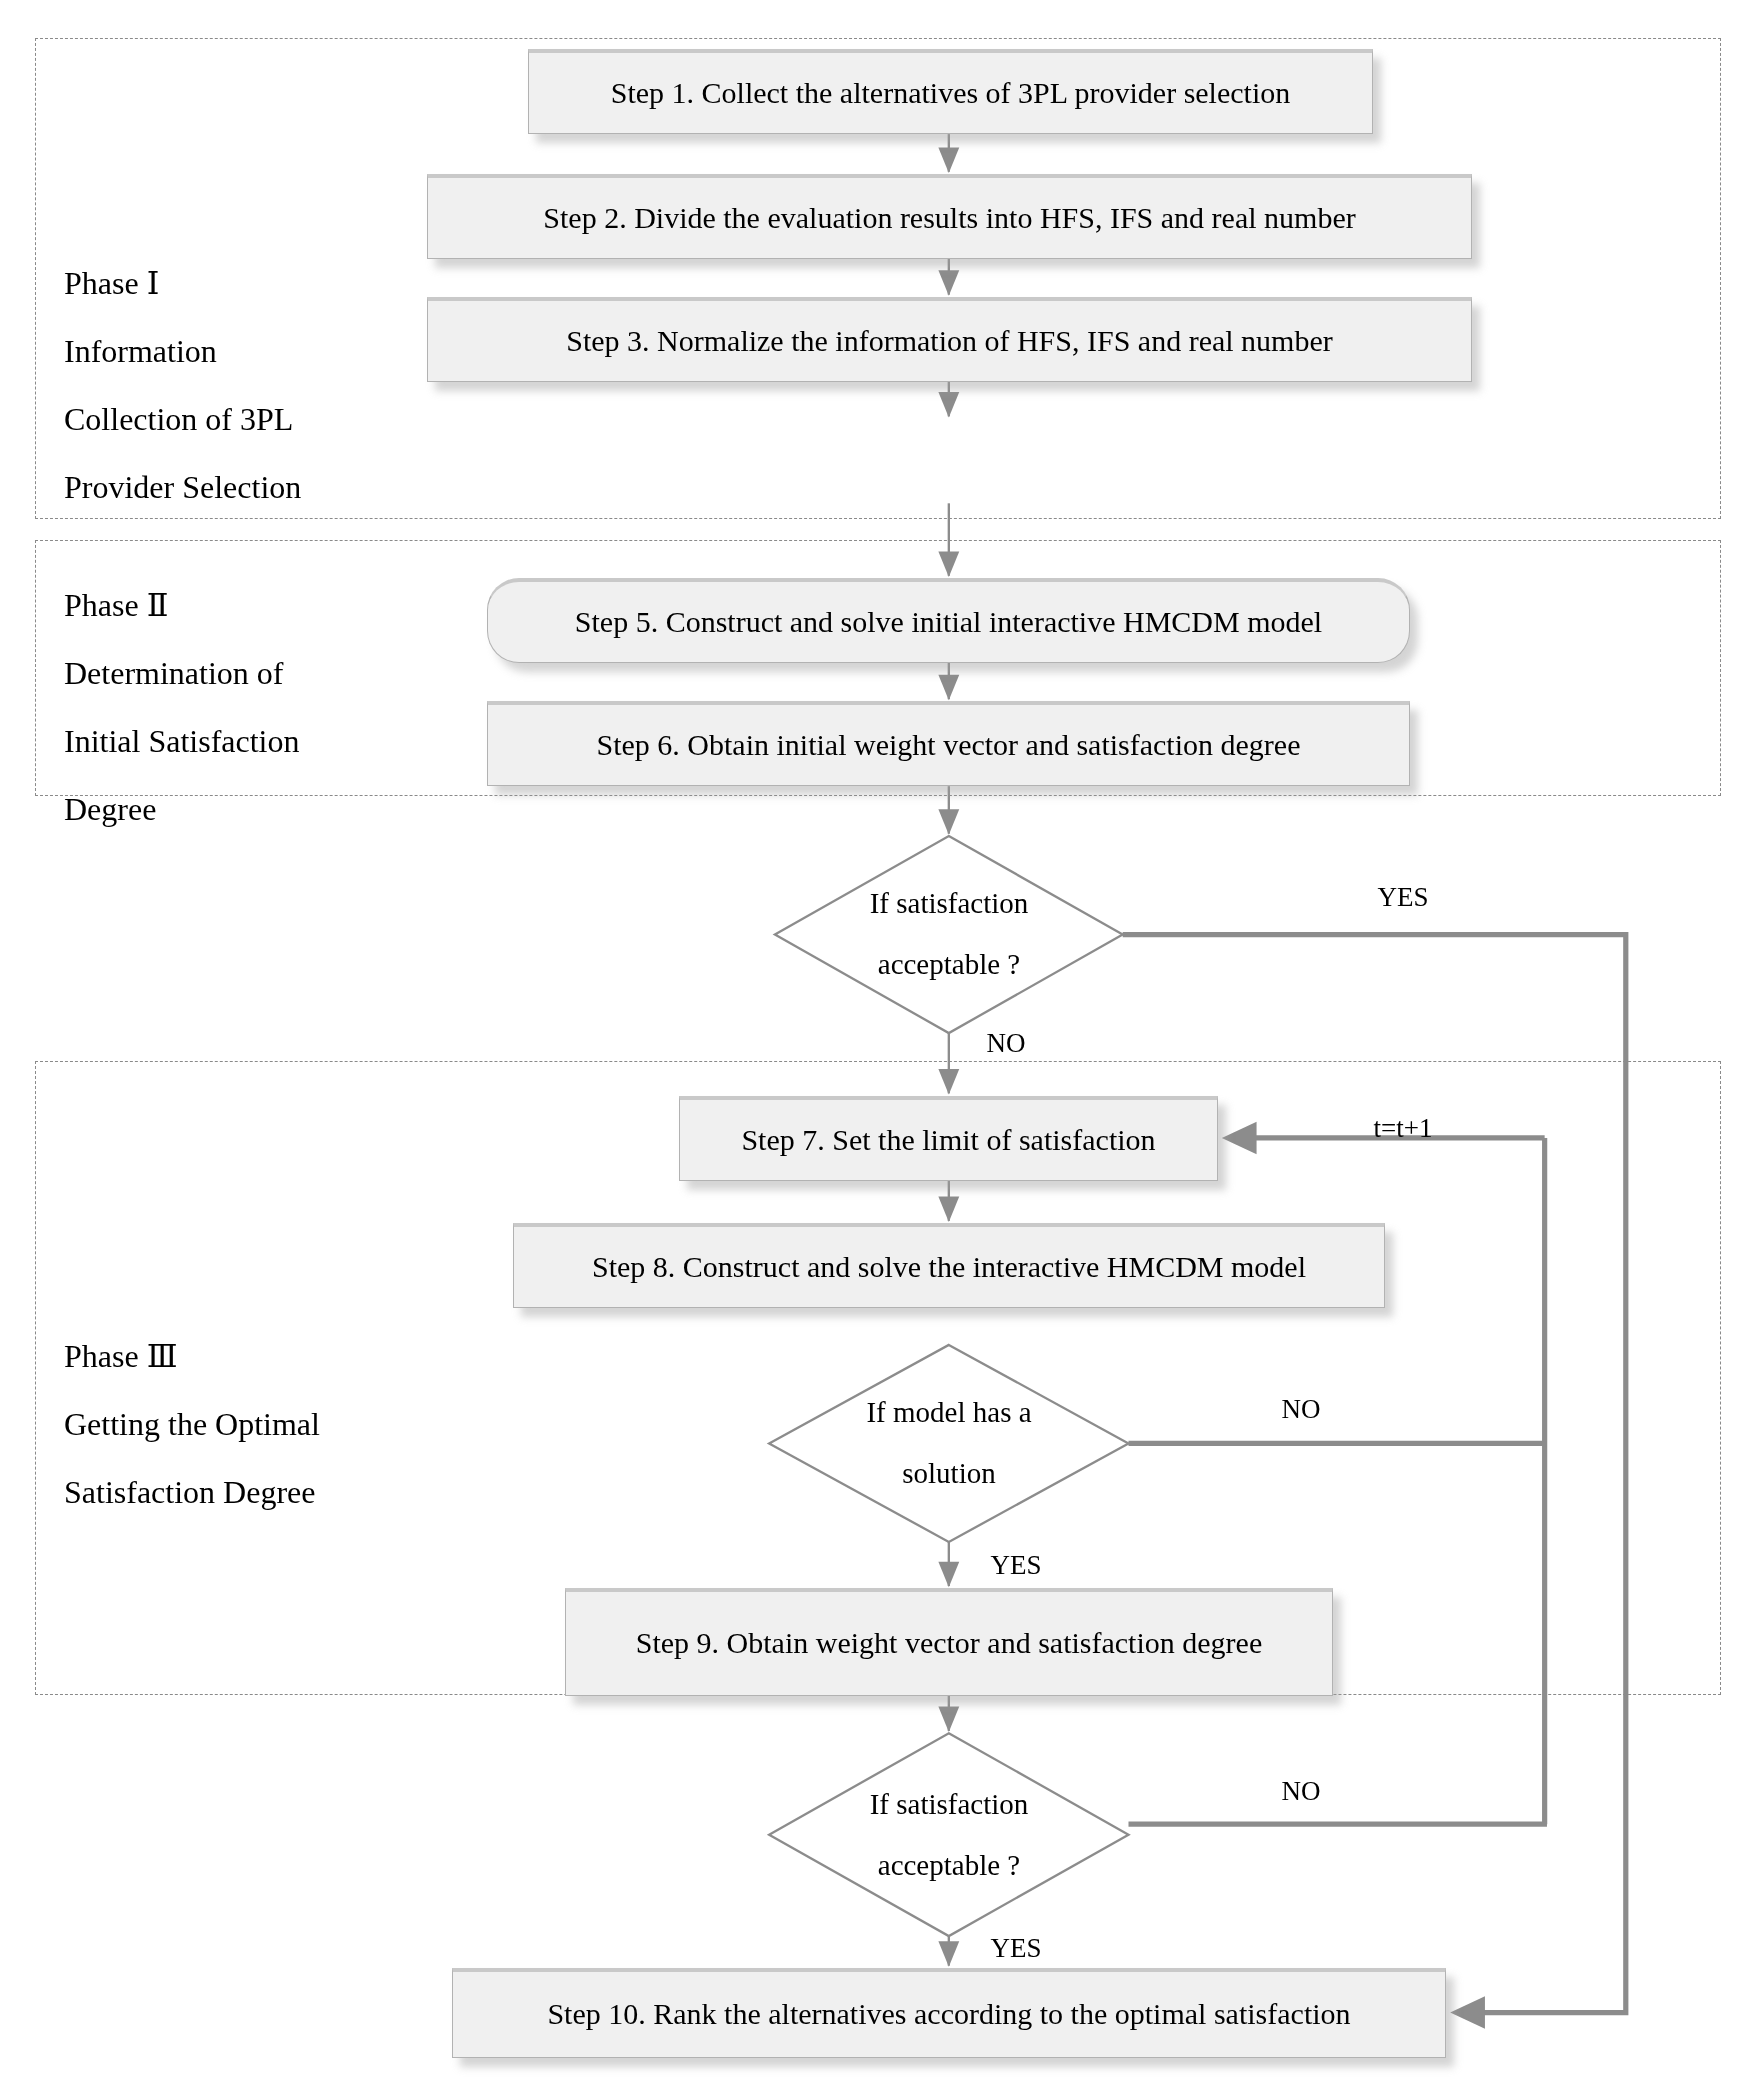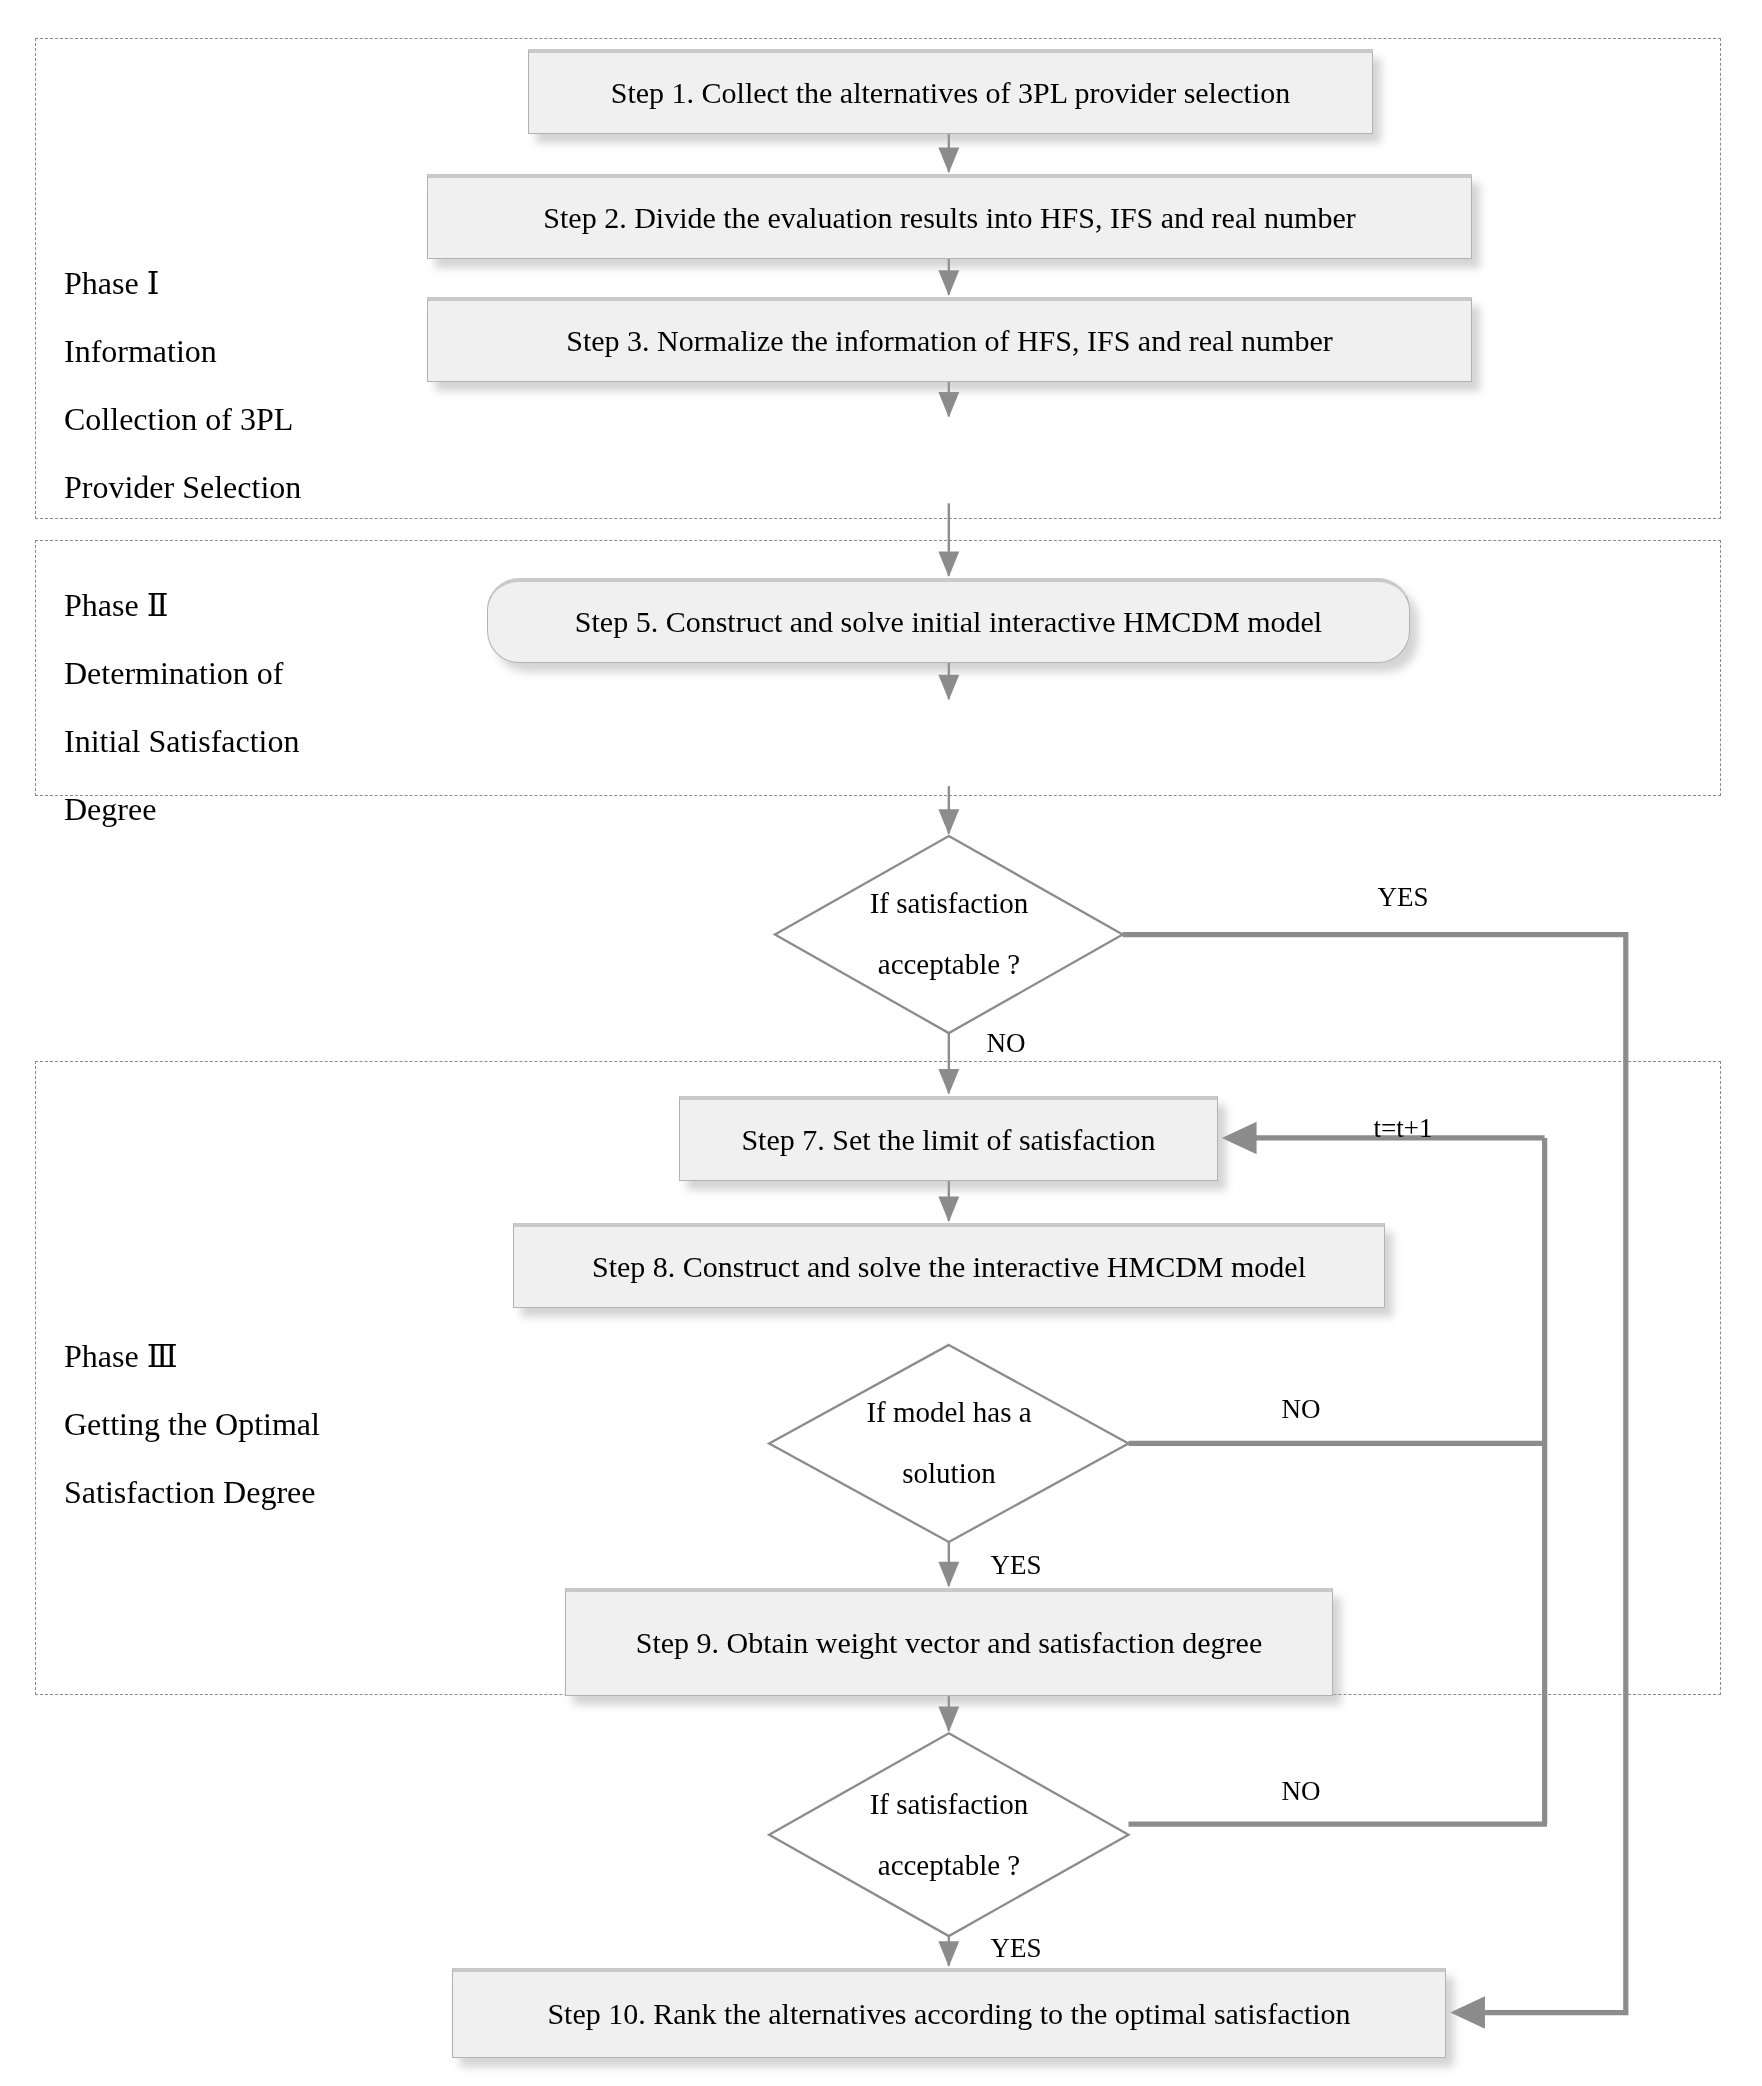--- a/index.html
+++ b/index.html
@@ -130,20 +130,23 @@
   </div>
   <div class="node" style="left:427px;top:174px;width:1045px;height:85px;">
     <span>Step 2. Divide the evaluation results into HFS, IFS and real number</span>
   </div>
   <div class="node" style="left:427px;top:297px;width:1045px;height:85px;">
     <span>Step 3. Normalize the information of HFS, IFS and real number</span>
   </div>
   <div class="node" style="left:487px;top:578px;width:923px;height:85px;border-radius:32px;">
     <span>Step 5. Construct and solve initial interactive HMCDM model</span>
   </div>
+  <div class="node" style="left:487px;top:701px;width:923px;height:85px;">
+    <span>Step 6. Obtain initial weight vector and satisfaction degree</span>
+  </div>
   <div class="node" style="left:679px;top:1096px;width:539px;height:85px;">
     <span>Step 7. Set the limit of satisfaction</span>
   </div>
   <div class="node" style="left:513px;top:1223px;width:872px;height:85px;">
     <span>Step 8. Construct and solve the interactive HMCDM model</span>
   </div>
   <div class="node" style="left:565px;top:1588px;width:768px;height:108px;">
     <span>Step 9. Obtain weight vector and satisfaction degree</span>
   </div>
   <div class="node" style="left:452px;top:1968px;width:994px;height:90px;">

